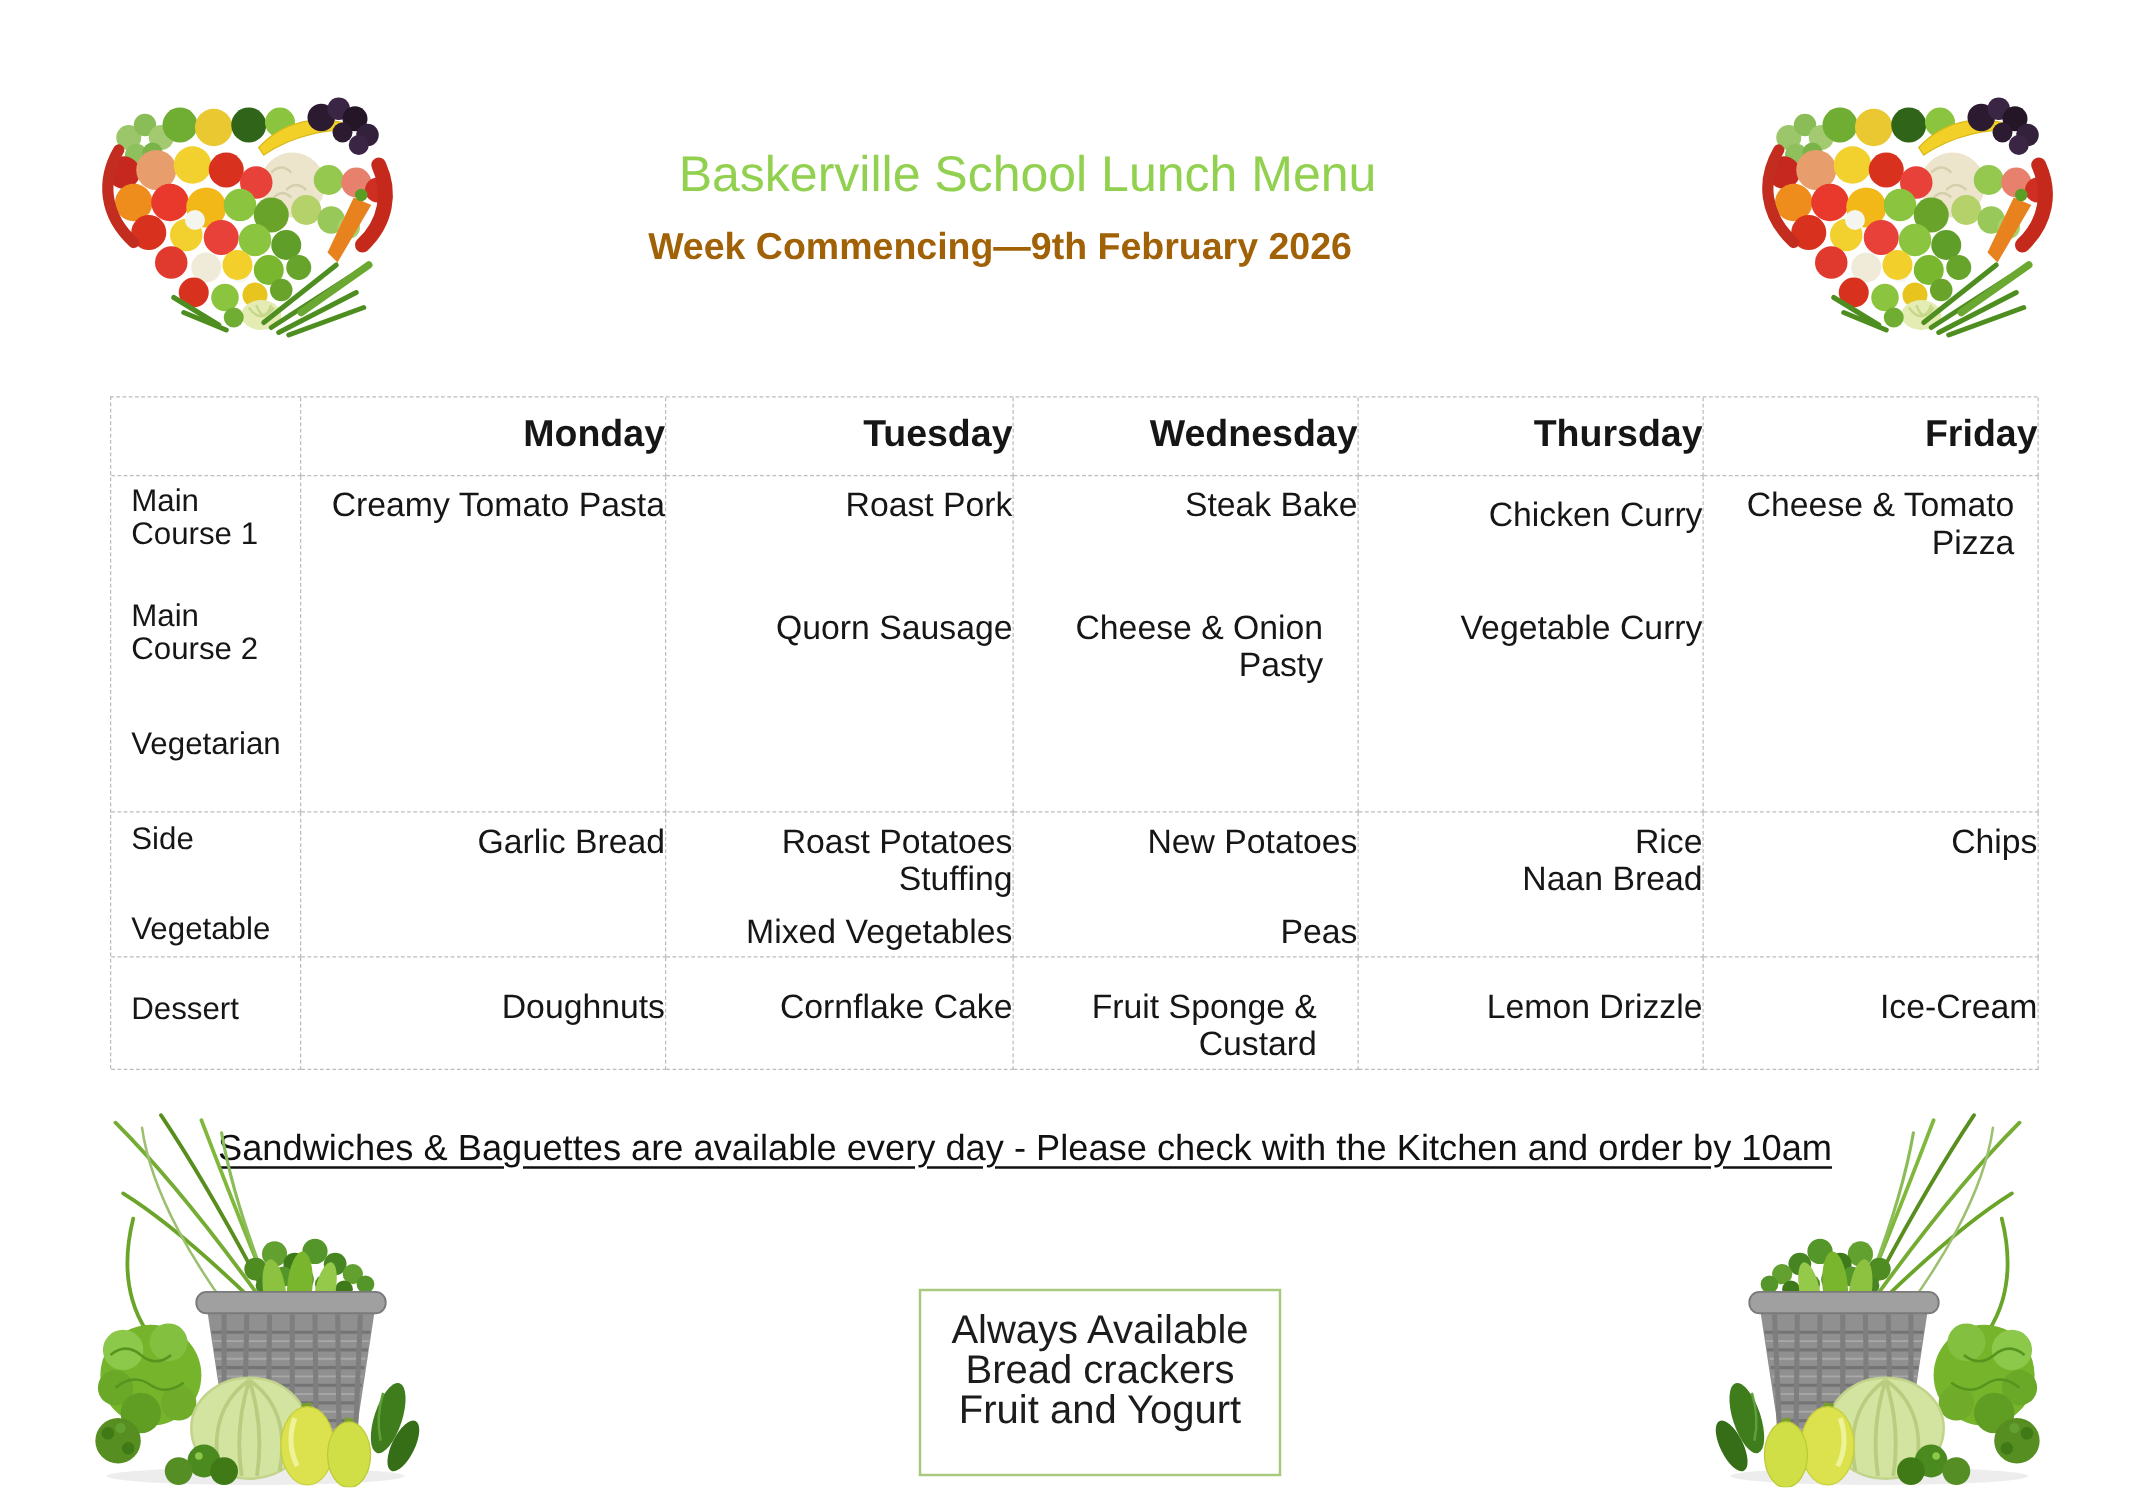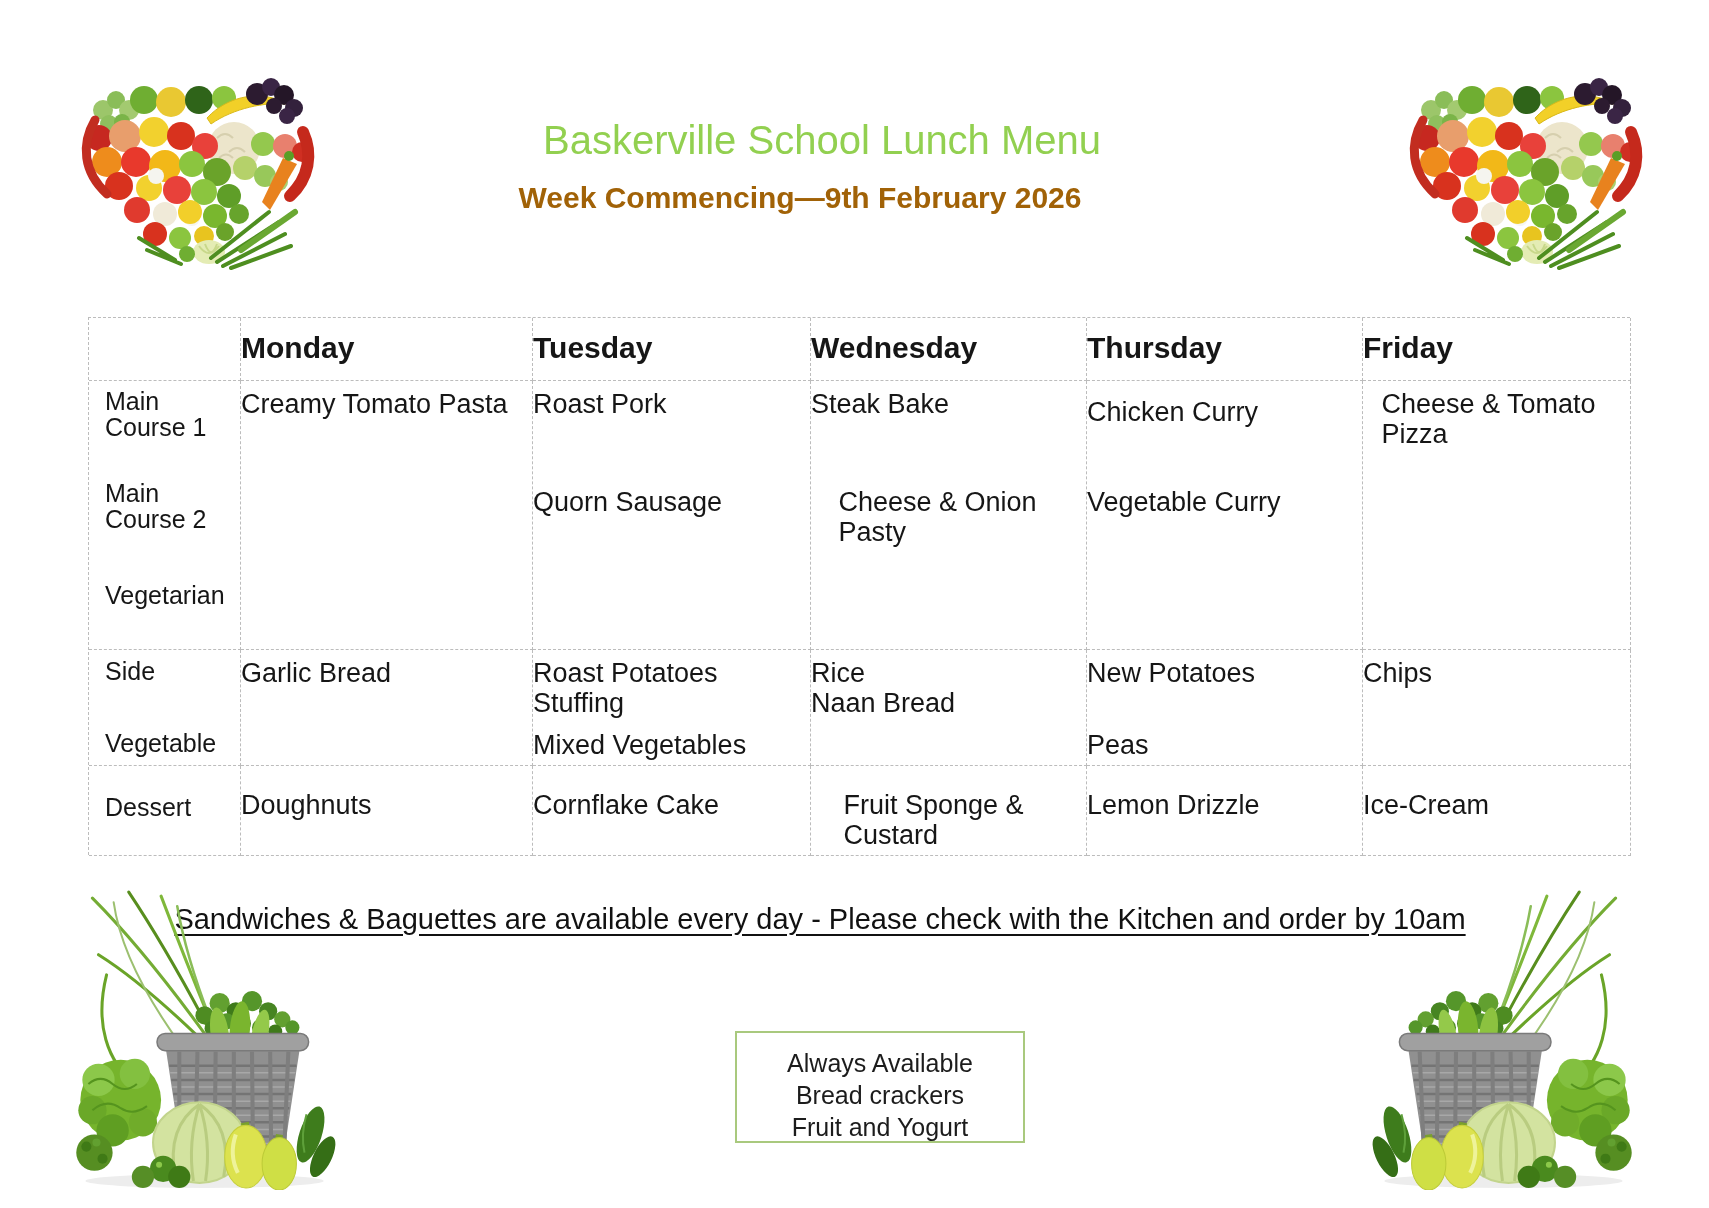--- a/index.html
+++ b/index.html
@@ -15,44 +15,44 @@
   .mirror{transform:scaleX(-1);}
 
   
   .menu-table{position:absolute;left:88px;top:317px;width:1542px;height:538px;
               display:grid;box-sizing:border-box;
               grid-template-columns:152px 292px 278px 276px 276px 268px;
               grid-template-rows:63px 269px 116px 90px;
               border-top:1px dashed #bcbcbc;border-left:1px dashed #bcbcbc;
               font-size:27px;line-height:30px;}
   .cell{border-right:1px dashed #bcbcbc;border-bottom:1px dashed #bcbcbc;
-        box-sizing:border-box;text-align:left;overflow:hidden;}
+        box-sizing:border-box;text-align:right;overflow:hidden;}
   .day-head{font-weight:bold;font-size:30px;padding-top:15px;}
   .label-cell{text-align:left;padding-left:16px;font-size:25px;line-height:26px;}
   .lbl-top{padding-top:7px;}
   .lbl-main2{margin-top:40px;}
   .lbl-veg{margin-top:50px;}
   .m-item1{padding-top:8px;min-height:90px;box-sizing:border-box;}
   .m-item2{margin-top:16px;}
   .s-line{padding-top:8px;min-height:80px;box-sizing:border-box;}
   .d-item{padding-top:24px;}
   .lbl-side{padding-top:8px;min-height:80px;box-sizing:border-box;}
   .lbl-dessert{padding-top:28px;}
   .narrow230{max-width:230px;margin-left:auto;margin-right:auto;}
   .narrow220{max-width:220px;margin-left:auto;margin-right:auto;}
   .narrow210{max-width:210px;margin-left:auto;margin-right:auto;}
   .blk{display:block;}
 
   
   .sandwich-note{position:absolute;left:0;top:903px;width:1640px;text-align:center;
                  font-size:29px;color:#111;}
   .sandwich-note span{text-decoration:underline;text-underline-offset:5px;}
-  .always-box{position:absolute;left:735px;top:1031px;width:290px;height:112px;
+  .always-box{position:absolute;left:735px;top:1031px;width:290px;height:150px;
               box-sizing:border-box;border:2px solid #a9c97e;background:#fff;
-              text-align:center;padding-top:14px;font-size:25px;line-height:32px;color:#1c1c1c;}
+              text-align:center;padding-top:14px;font-size:32px;line-height:32px;color:#1c1c1c;}
   .hidden-defs{position:absolute;width:0;height:0;overflow:hidden;}
 </style>
 </head>
 <body>
 
 <svg class="hidden-defs" aria-hidden="true">
   <defs>
     <symbol id="sym-heart" viewBox="0 0 270 220">
 
       <circle cx="44" cy="50" r="10" fill="#9cc66a"></circle>
@@ -259,31 +259,31 @@
     </div>
     <div class="cell">
       <div class="s-line">
         <span class="blk">Roast Potatoes</span>
         <span class="blk">Stuffing</span>
       </div>
       <div>Mixed Vegetables</div>
     </div>
     <div class="cell">
       <div class="s-line">
+        <span class="blk">New Potatoes</span>
+        <span class="blk"></span>
+      </div>
+      <div>Peas</div>
+    </div>
+    <div class="cell">
+      <div class="s-line">
         <span class="blk">Rice</span>
         <span class="blk">Naan Bread</span>
       </div>
       <div></div>
-    </div>
-    <div class="cell">
-      <div class="s-line">
-        <span class="blk">New Potatoes</span>
-        <span class="blk"></span>
-      </div>
-      <div>Peas</div>
     </div>
     <div class="cell">
       <div class="s-line">
         <span class="blk">Chips</span>
         <span class="blk"></span>
       </div>
       <div></div>
     </div>
 
     <div class="cell label-cell">

